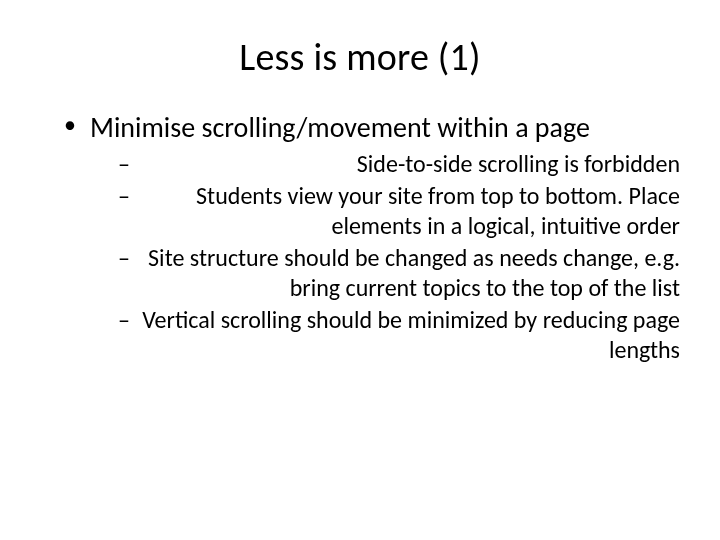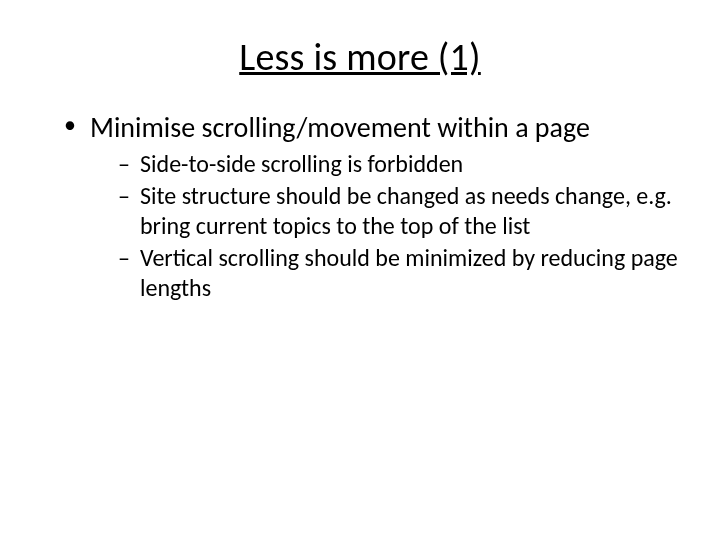--- a/index.html
+++ b/index.html
@@ -16,21 +16,20 @@
     height: 540px;
     box-sizing: border-box;
     padding: 24px 40px 40px 40px;
   }
   .title {
     text-align: center;
     font-size: 38px;
     font-weight: 400;
     margin: 10px 0 30px 0;
     letter-spacing: 0.2px;
-    text-decoration: underline;
   }
   ul.lvl1 {
     list-style: none;
     margin: 0;
     padding: 0 0 0 28px;
   }
   ul.lvl1 > li {
     position: relative;
     font-size: 28px;
     line-height: 1.25;
@@ -48,37 +47,39 @@
     list-style: none;
     margin: 4px 0 0 0;
     padding: 0 0 0 28px;
   }
   ul.lvl2 > li {
     position: relative;
     font-size: 24px;
     line-height: 1.25;
     padding-left: 22px;
     margin-bottom: 2px;
+    text-align: right;
   }
   ul.lvl2 > li::before {
     content: "–";
     position: absolute;
     left: 0;
     top: 0;
     font-size: 24px;
   }
 </style>
 </head>
 <body>
 
 <div class="slide">
   <div class="title">Less is more (1)</div>
   <ul class="lvl1">
     <li>
       <span>Minimise scrolling/movement within a page</span>
       <ul class="lvl2">
         <li><span>Side-to-side scrolling is forbidden</span></li>
+        <li><span>Students view your site from top to bottom. Place elements in a logical, intuitive order</span></li>
         <li><span>Site structure should be changed as needs change, e.g. bring current topics to the top of the list</span></li>
         <li><span>Vertical scrolling should be minimized by reducing page lengths</span></li>
       </ul>
     </li>
   </ul>
 </div>
 
 </body></html>

